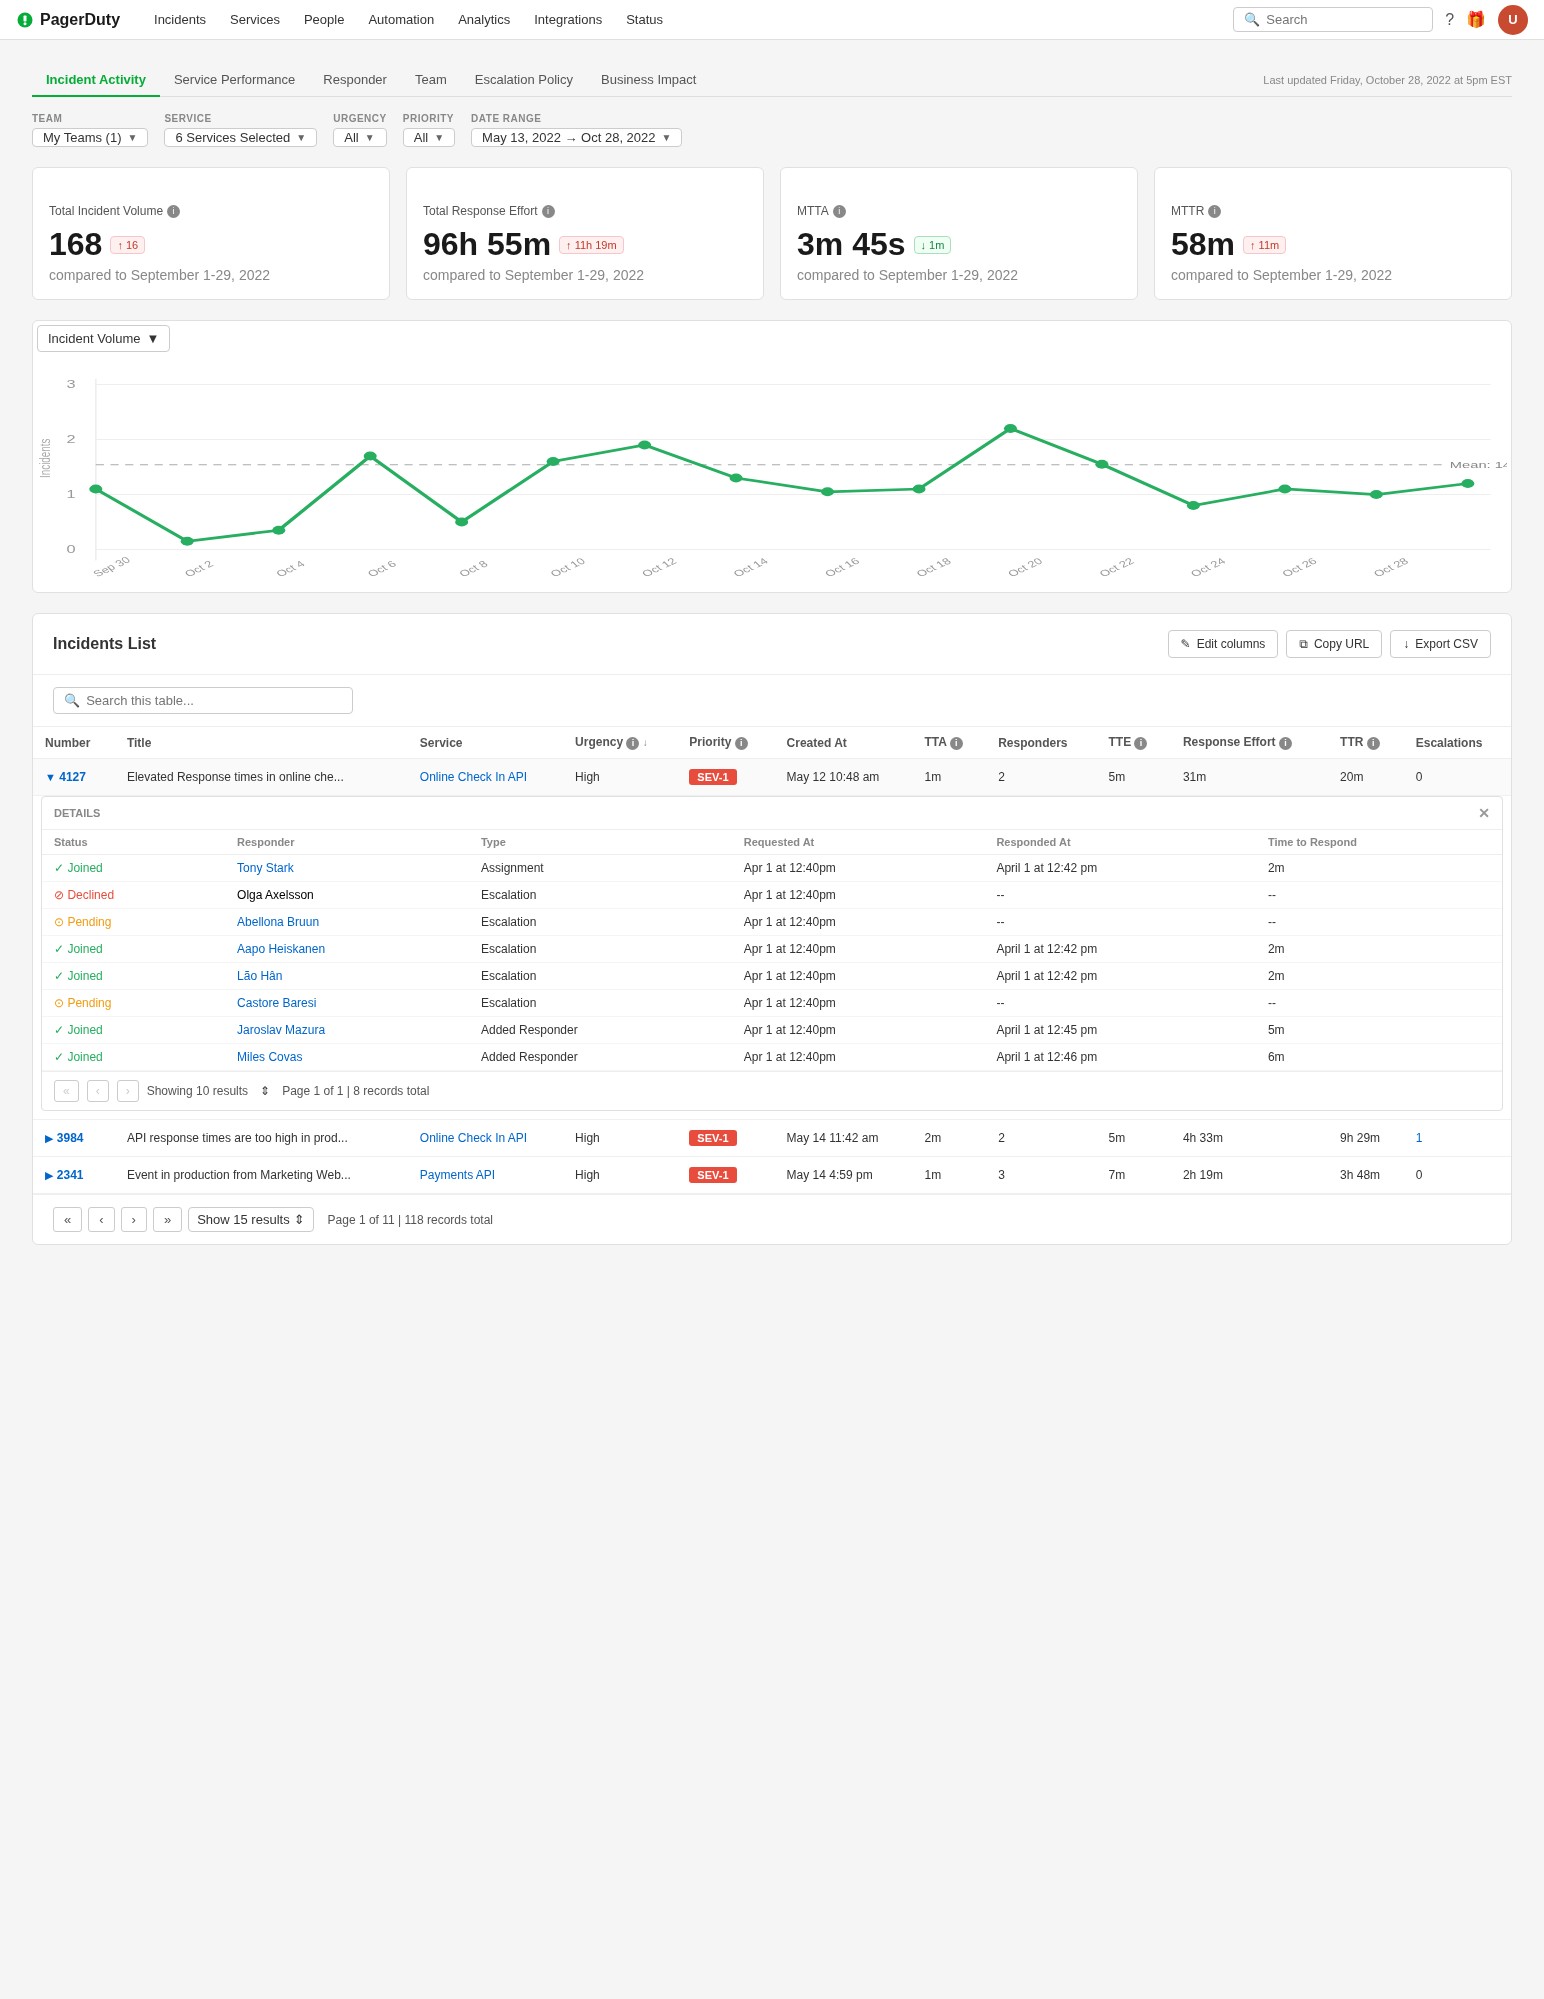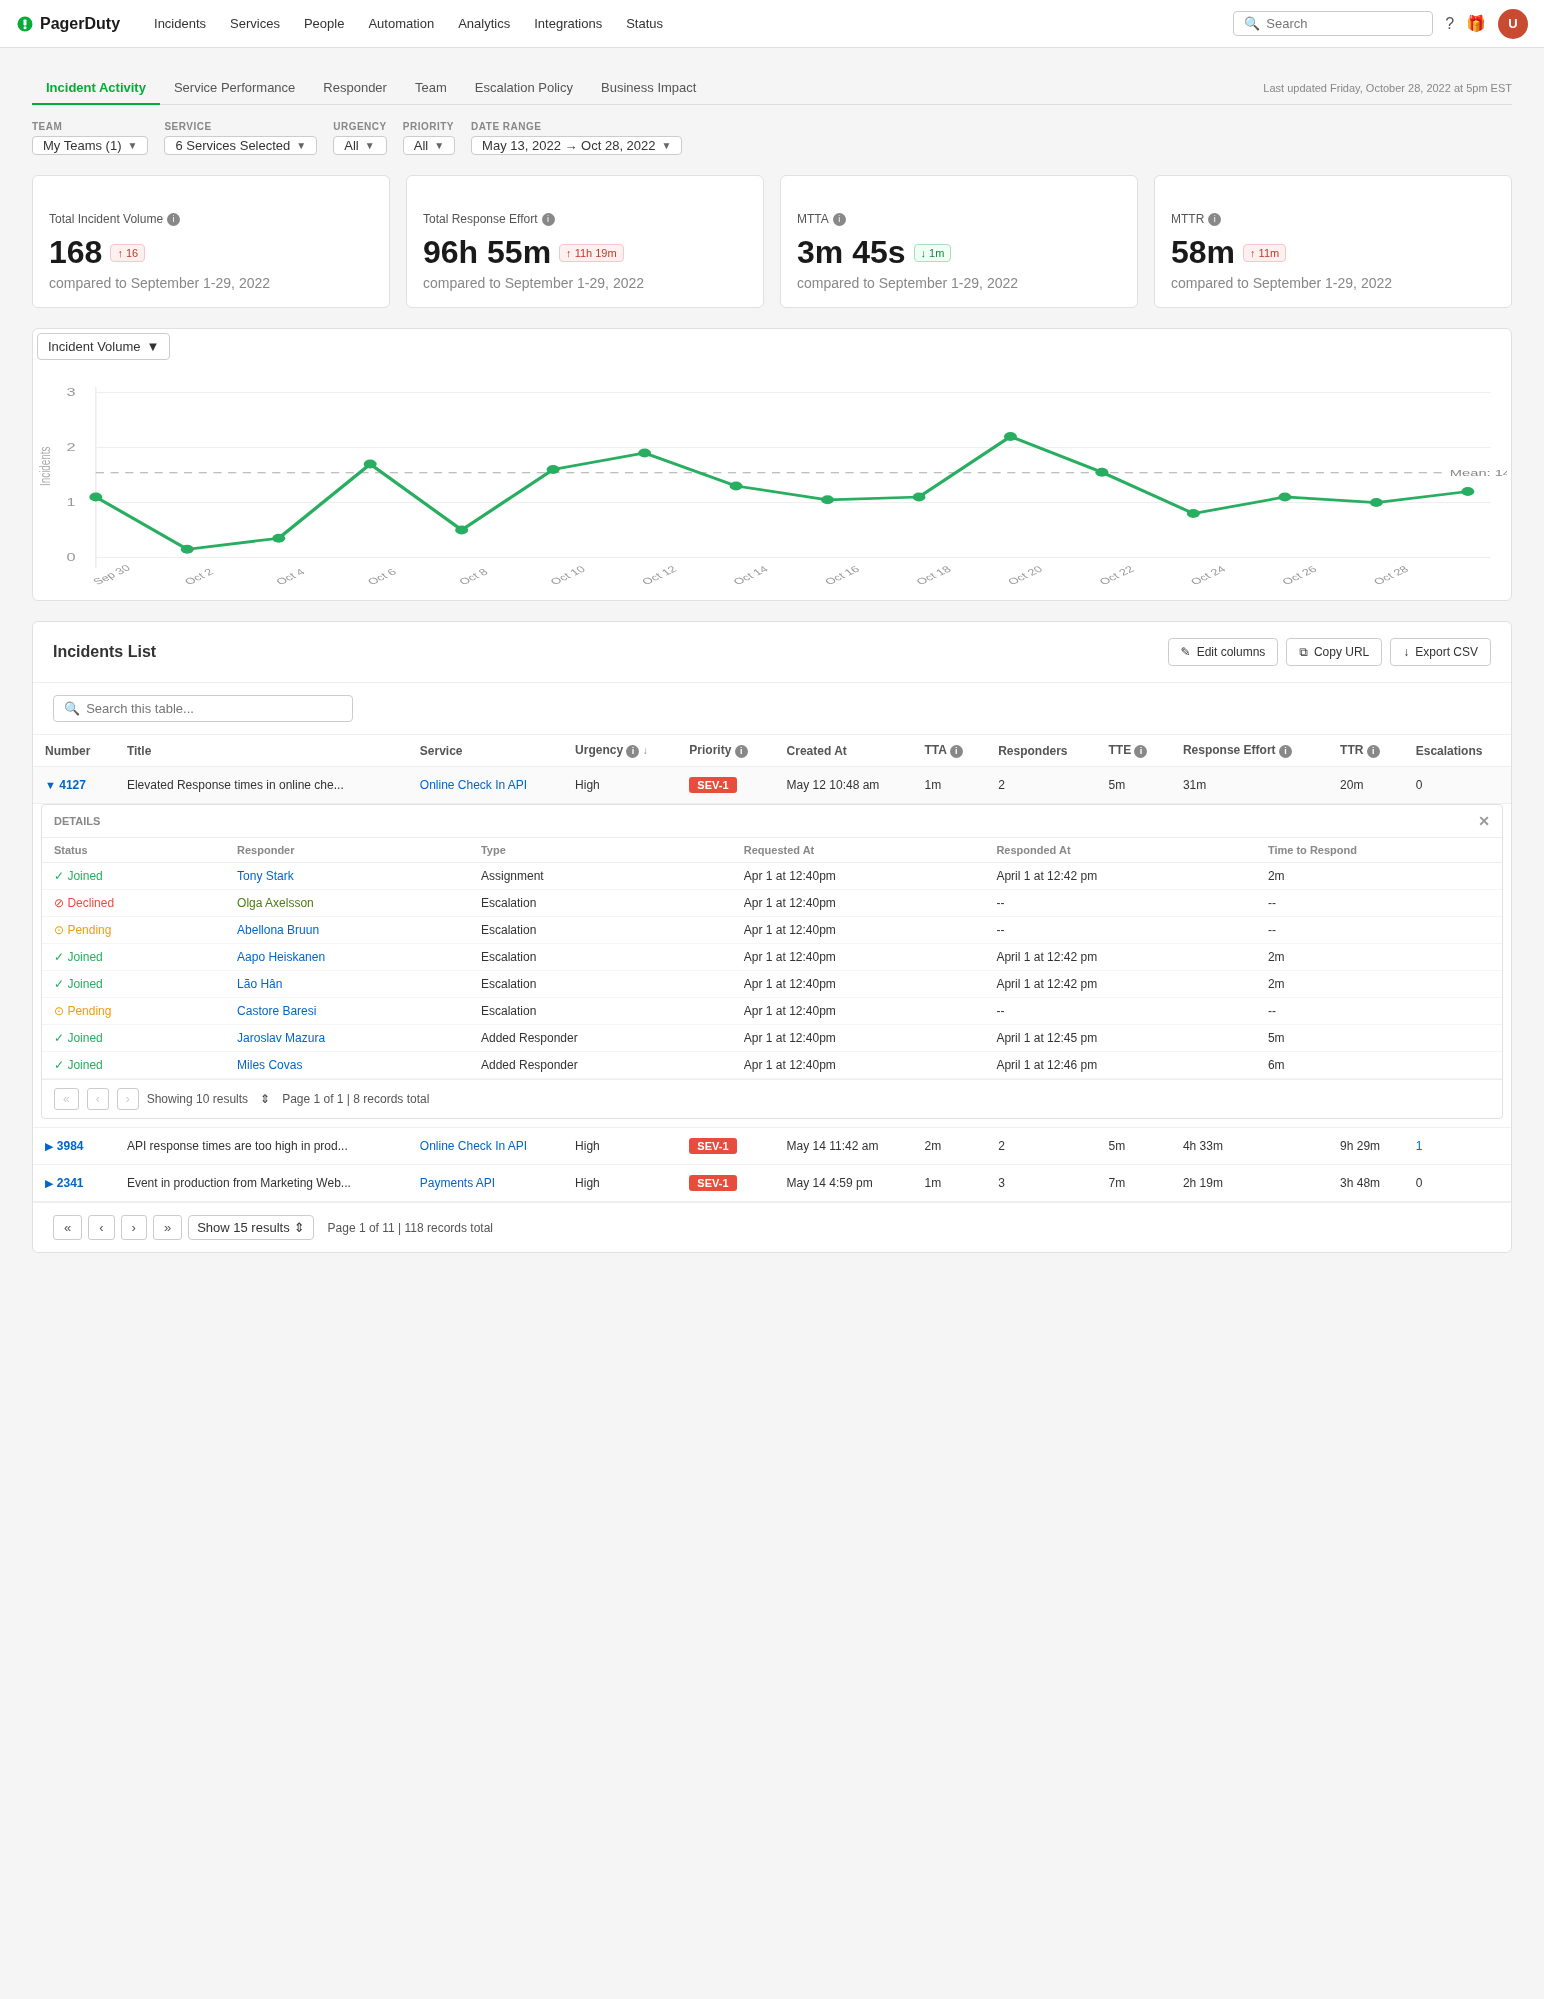--- a/index.html
+++ b/index.html
@@ -1,19 +1,19 @@
 <!DOCTYPE html>
 <html><head>
   <meta charset="utf-8">
   <style>
     * { box-sizing: border-box; margin: 0; padding: 0; }
     body { font-family: -apple-system, BlinkMacSystemFont, 'Segoe UI', Arial, sans-serif; font-size: 13px; color: #333; background: #f5f5f5; }
 
     
-    .nav { background: #fff; border-bottom: 1px solid #e0e0e0; display: flex; align-items: center; padding: 0 16px; height: 48px; gap: 0; }
+    .nav { background: #fff; border-bottom: 1px solid #e0e0e0; display: flex; align-items: center; padding: 0 16px; height: 40px; gap: 0; }
     .nav-logo { font-weight: 700; font-size: 16px; color: #06ac38; margin-right: 24px; display: flex; align-items: center; gap: 6px; }
     .nav-logo span { color: #1a1a1a; }
     .nav-links { display: flex; gap: 4px; flex: 1; }
     .nav-link { padding: 6px 10px; font-size: 13px; color: #333; cursor: pointer; border-radius: 4px; }
     .nav-right { display: flex; align-items: center; gap: 12px; }
     .nav-search { display: flex; align-items: center; border: 1px solid #ccc; border-radius: 4px; padding: 4px 10px; gap: 6px; width: 200px; background: #fff; }
     .nav-search input { border: none; outline: none; font-size: 13px; width: 100%; }
     .nav-icon { cursor: pointer; font-size: 16px; color: #555; }
     .avatar { width: 30px; height: 30px; border-radius: 50%; background: #c84b31; display: flex; align-items: center; justify-content: center; color: #fff; font-size: 13px; font-weight: 600; cursor: pointer; }
 
@@ -411,21 +411,21 @@
       <td><span style="color:#0066cc;cursor:pointer">Tony Stark</span></td>
       <td>Assignment</td>
       <td>Apr 1 at 12:40pm</td>
       <td>April 1 at 12:42 pm</td>
       <td>2m</td>
     </tr>
                       <tr>
       <td>
                           <span class="status-declined">⊘ Declined</span>
                         </td>
-      <td><span style="color:#4d7c0f;cursor:pointer">Olga Axelsson</span></td>
+      <td><span style="color:#000000;cursor:pointer">Olga Axelsson</span></td>
       <td>Escalation</td>
       <td>Apr 1 at 12:40pm</td>
       <td>--</td>
       <td>--</td>
     </tr>
                       <tr>
       <td>
                           <span class="status-pending">⊙ Pending</span>
                         </td>
       <td><span style="color:#0066cc;cursor:pointer">Abellona Bruun</span></td>

